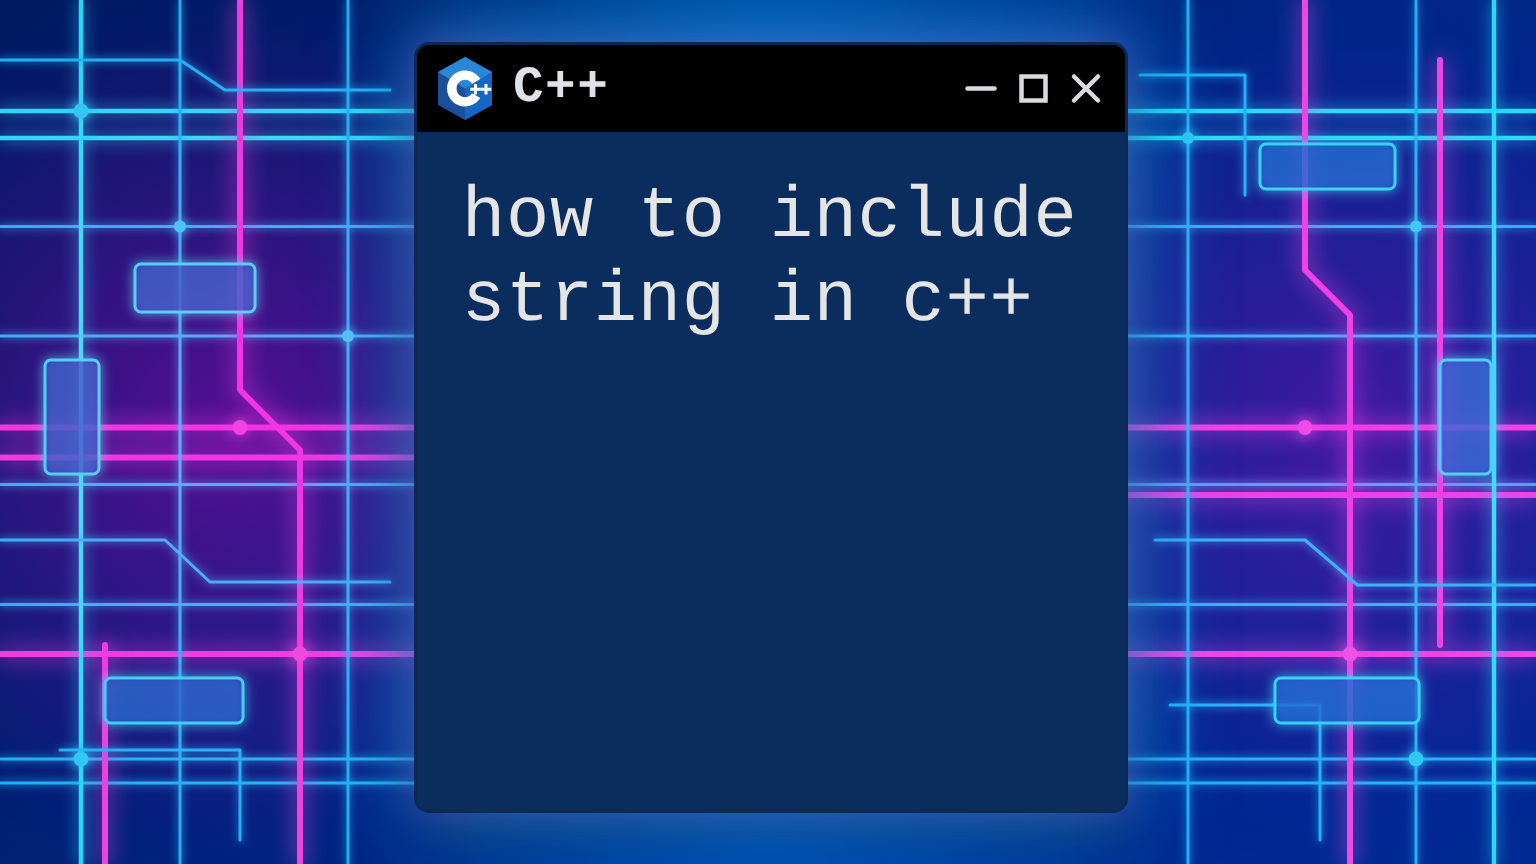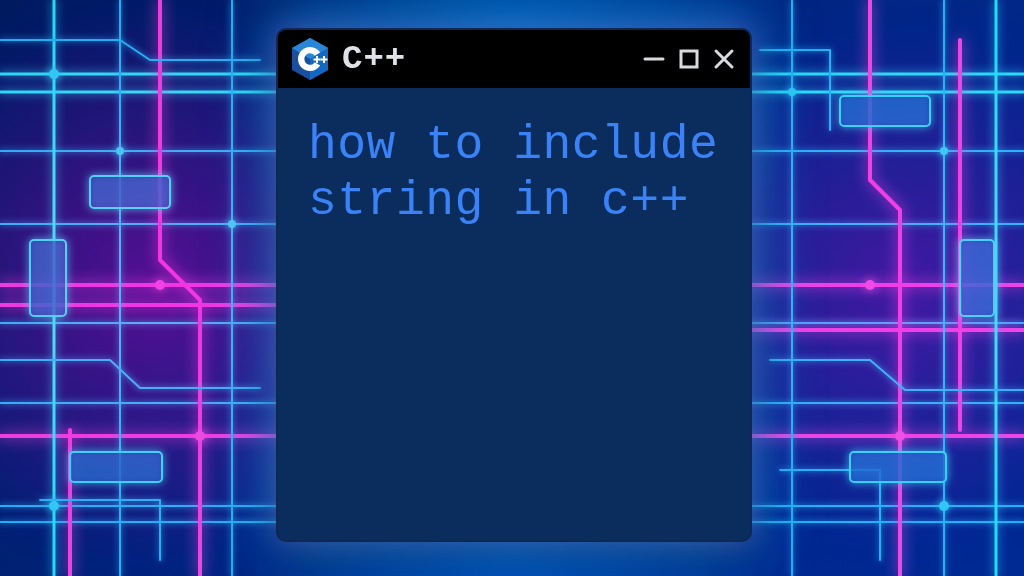--- a/index.html
+++ b/index.html
@@ -124,21 +124,21 @@
       align-items:center;
       justify-content:center;
       width:25px; height:25px;
       cursor:pointer;
     }
     .wc svg{display:block;}
 
     .body-area {
       flex:1;
       padding: 30px 30px 22px 30px;
-      color: #3b82f6;
+      color: #e5e5e5;
       font-size: 48px;
       line-height: 1.16;
       letter-spacing: .5px;
       font-family: 'Consolas','Courier New',monospace;
       overflow:hidden;
     }
   </style>
 </head>
 <body>
 

